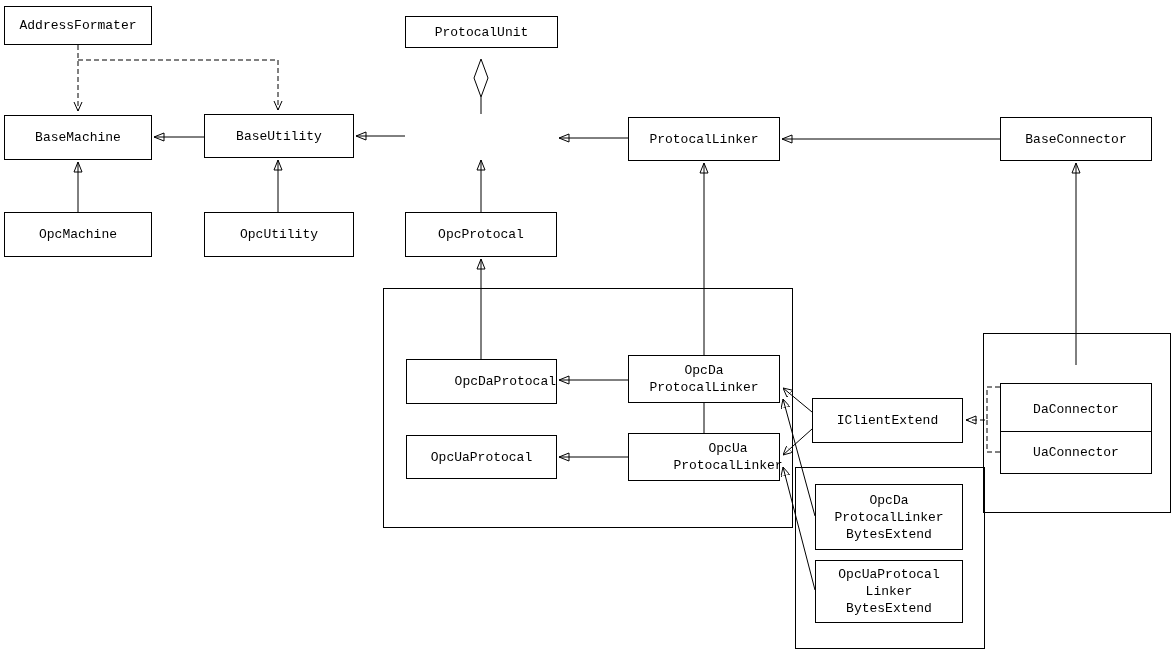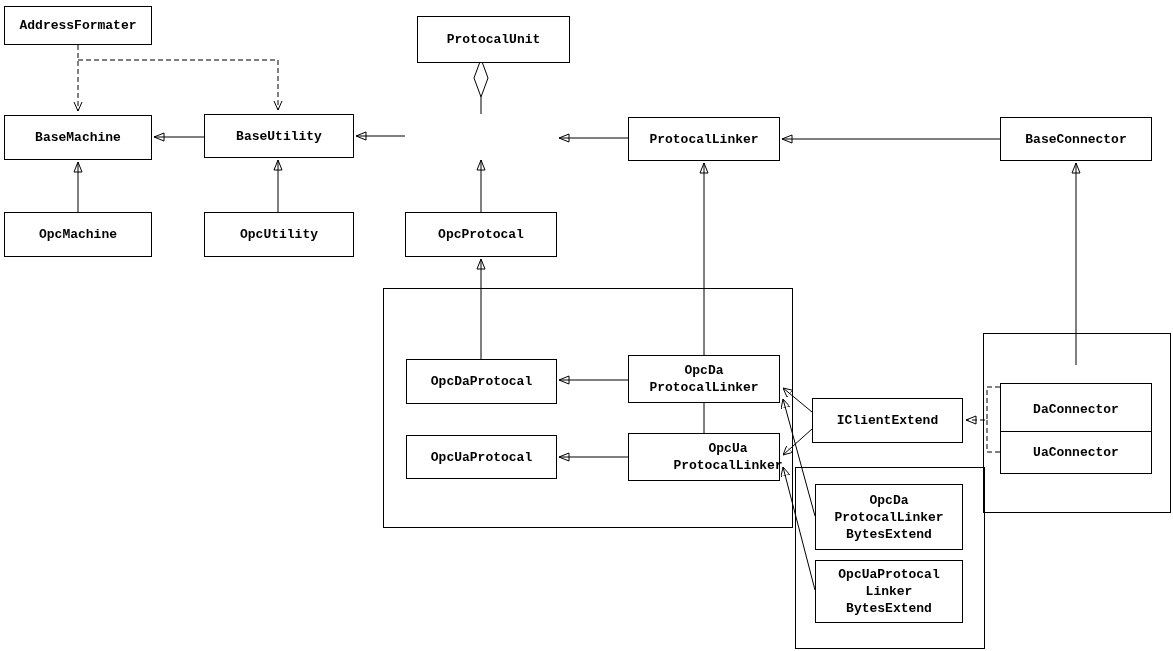--- a/index.html
+++ b/index.html
@@ -4,21 +4,20 @@
 <style>
   * { margin:0; padding:0; box-sizing:border-box; }
   html,body { background:#fff; }
   .canvas {
     position:relative;
     width:1173px; height:651px;
     background:#fff;
     font-family:"Liberation Mono","DejaVu Sans Mono",monospace;
     font-size:13px; color:#000;
     overflow:hidden;
-    font-weight:bold;
   }
   .edges { position:absolute; left:0; top:0; width:1173px; height:651px; }
   .box {
     position:absolute;
     border:1px solid #000;
     background:#fff;
     display:flex; flex-direction:column;
     align-items:center; justify-content:center;
     text-align:center; line-height:17px;
     white-space:nowrap;
@@ -90,21 +89,21 @@
   </svg>
 
   <div class="container" style="left:383px; top:288px; width:410px; height:240px;"></div>
   <div class="container" style="left:983px; top:333px; width:188px; height:180px;"></div>
   <div class="container" style="left:795px; top:467px; width:190px; height:182px;"></div>
 
   <div class="box" style="left:4px; top:6px; width:148px; height:39px;">
     <span>AddressFormater</span>
   </div>
 
-  <div class="box" style="left:417px; top:16px; width:153px; height:47px;">
+  <div class="box" style="left:405px; top:16px; width:153px; height:32px;">
     <span>ProtocalUnit</span>
   </div>
 
   <div class="box" style="left:4px; top:115px; width:148px; height:45px;">
     <span>BaseMachine</span>
   </div>
 
   <div class="box" style="left:204px; top:114px; width:150px; height:44px;">
     <span>BaseUtility</span>
   </div>
@@ -123,21 +122,21 @@
   </div>
 
   <div class="box" style="left:204px; top:212px; width:150px; height:45px;">
     <span>OpcUtility</span>
   </div>
 
   <div class="box" style="left:405px; top:212px; width:152px; height:45px;">
     <span>OpcProtocal</span>
   </div>
 
-  <div class="box" style="left:406px; top:359px; width:151px; height:45px;">
+  <div class="box" style="left:406px; top:359px; width:151px; height:45px;align-items:flex-end;">
     <span>OpcDaProtocal</span>
   </div>
 
   <div class="box" style="left:628px; top:355px; width:152px; height:48px;">
     <span>OpcDa</span>
     <span>ProtocalLinker</span>
   </div>
 
   <div class="box" style="left:406px; top:435px; width:151px; height:44px;">
     <span>OpcUaProtocal</span>

